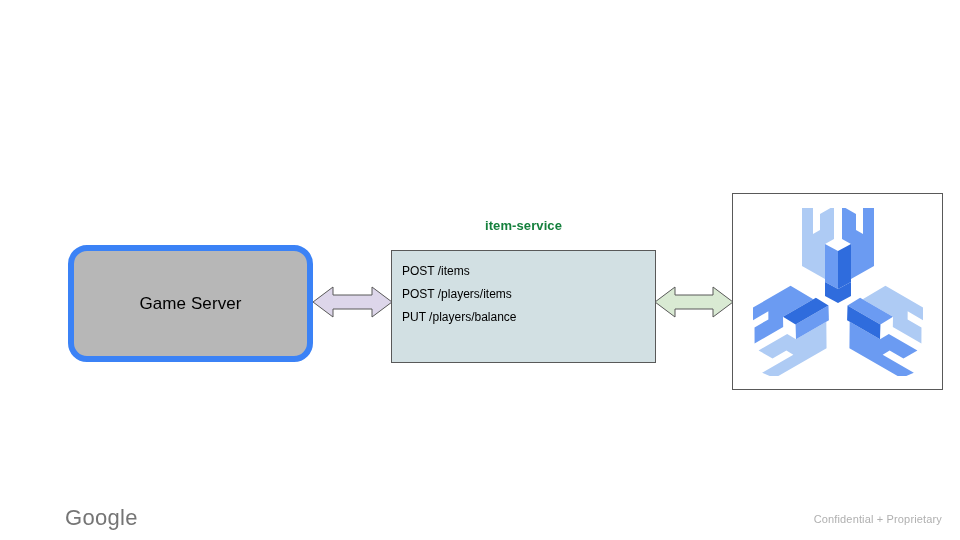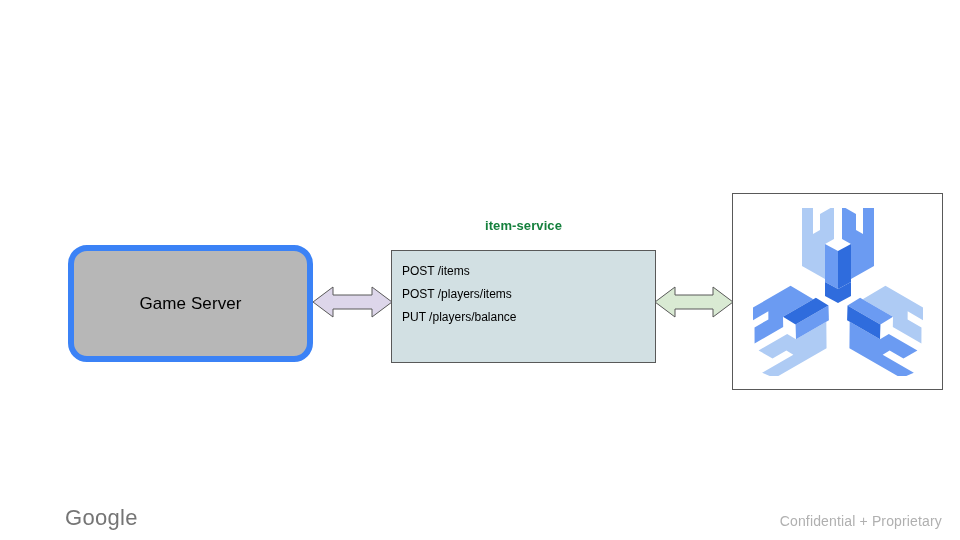--- a/index.html
+++ b/index.html
@@ -129,21 +129,21 @@
     top: 505px;
     font-size: 22px;
     color: #757575;
     letter-spacing: 0.3px;
     margin-left: 47px;
   }
   .footer-note {
     position: absolute;
     right: 18px;
     top: 513px;
-    font-size: 14px;
+    font-size: 11px;
     color: #b0b0b0;
     letter-spacing: 0.15px;
   }
 </style>
 </head>
 <body>
 
 <div class="slide">
 
   <div class="node-gameserver">

